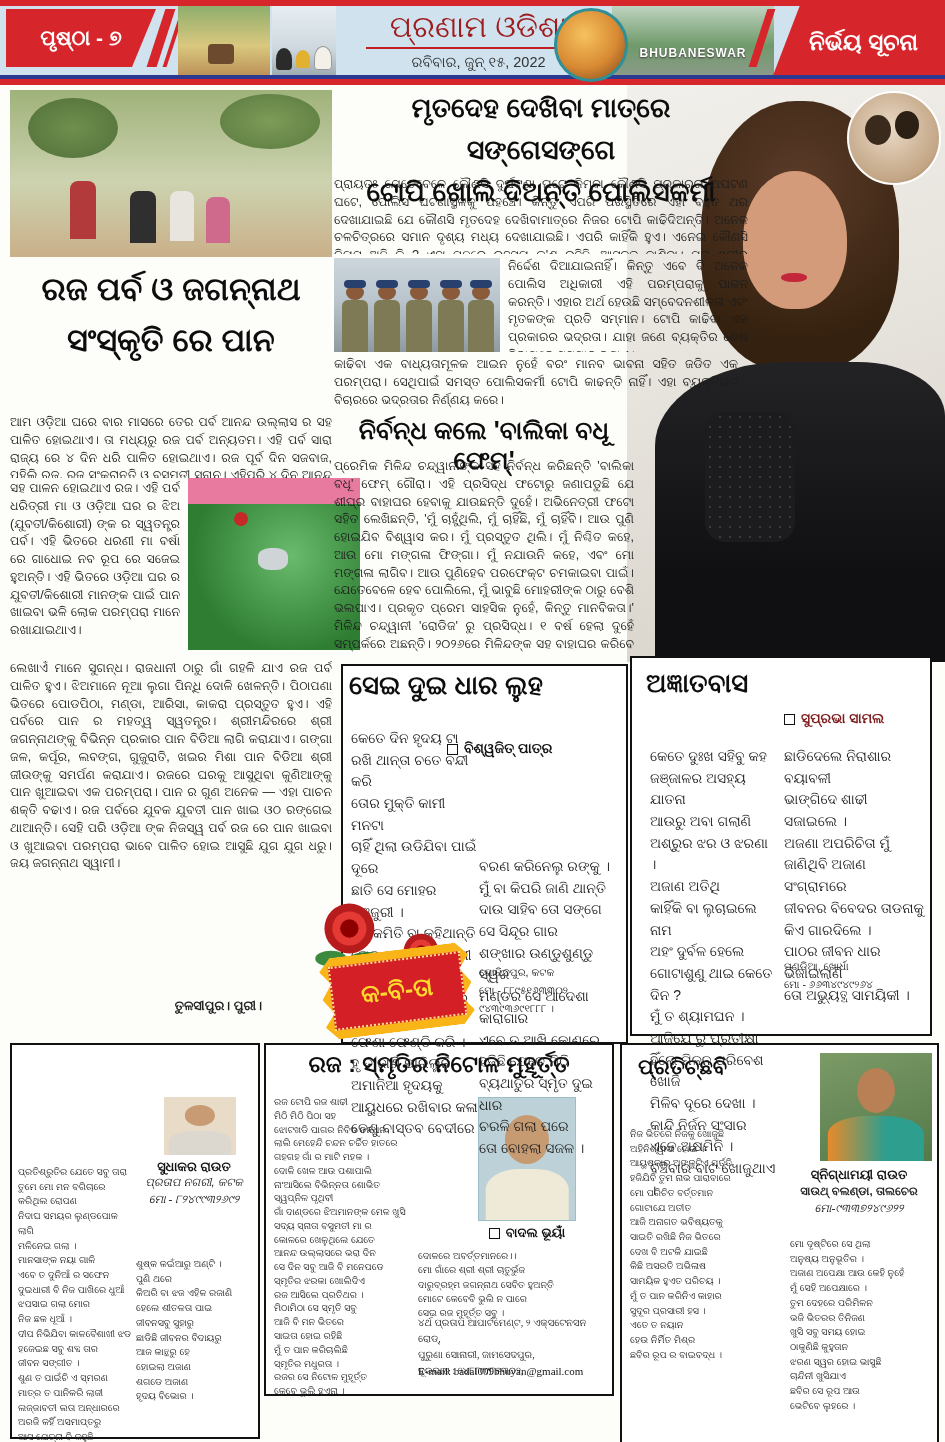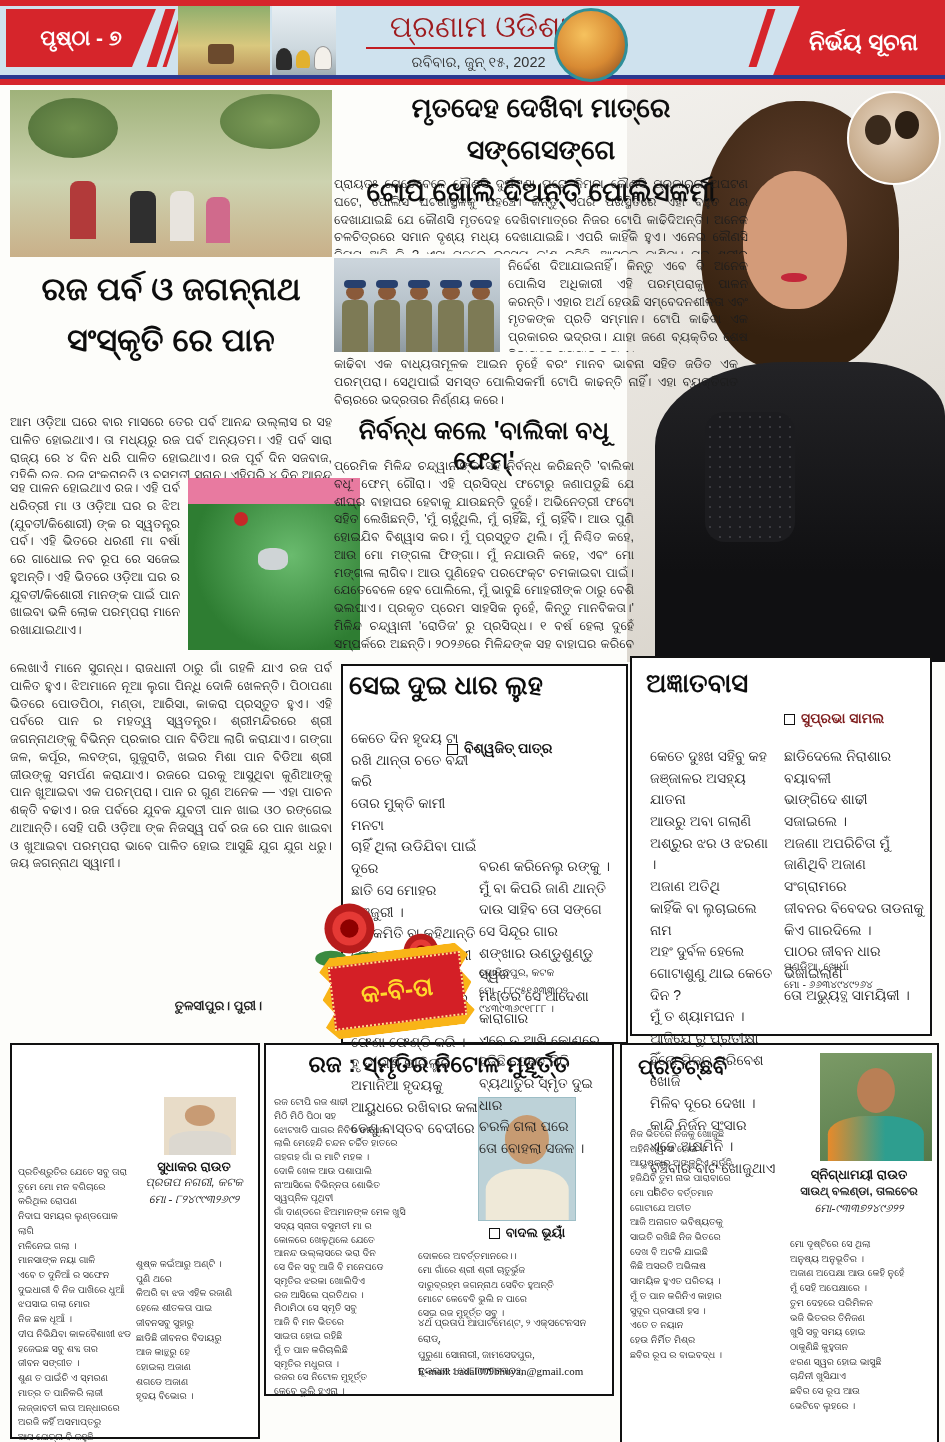--- a/index.html
+++ b/index.html
@@ -67,20 +67,23 @@
       <span style="position:absolute;left:24px;bottom:10px;width:14px;height:18px;background:#e2b12f;border-radius:50% 50% 20% 20%;"></span>
       <span style="position:absolute;left:42px;bottom:8px;width:16px;height:22px;background:#f3f0ea;border:1px solid #999;border-radius:50% 50% 20% 20%;"></span>
     </div>
 
     <div class="mast">ପ୍ରଣାମ ଓଡିଶା</div>
     <div class="mastline"></div>
     <div class="dateline">ରବିବାର, ଜୁନ୍ ୧୫, 2022</div>
 
     <div class="photo" style="left:554px;top:8px;width:68px;height:68px;border-radius:50%;border:3px solid #2f8f99;background:radial-gradient(circle at 40% 35%,#f6c25e 0%,#d88a33 55%,#7e431c 100%);z-index:2;"></div>
 
+    <div class="photo" style="left:612px;top:6px;width:162px;height:72px;background:linear-gradient(180deg,#bfd3c0 0%,#6f9a6a 55%,#8e9a8c 100%);">
+      <span style="position:absolute;left:8px;bottom:18px;right:8px;text-align:center;color:#fff;font-weight:bold;font-size:12px;letter-spacing:1px;text-shadow:0 1px 2px #333;">BHUBANESWAR</span>
+    </div>
 
     <div class="diag" style="left:758px;width:8px;"></div>
     <div class="nirban">
       <span>ନିର୍ଭୟ ସୂଚନା</span>
     </div>
 
     <div class="stripe" style="top:75px;height:4px;background:#2b3990;"></div>
     <div class="stripe" style="top:79px;height:6px;background:#d6252b;"></div>
   </div>
 

